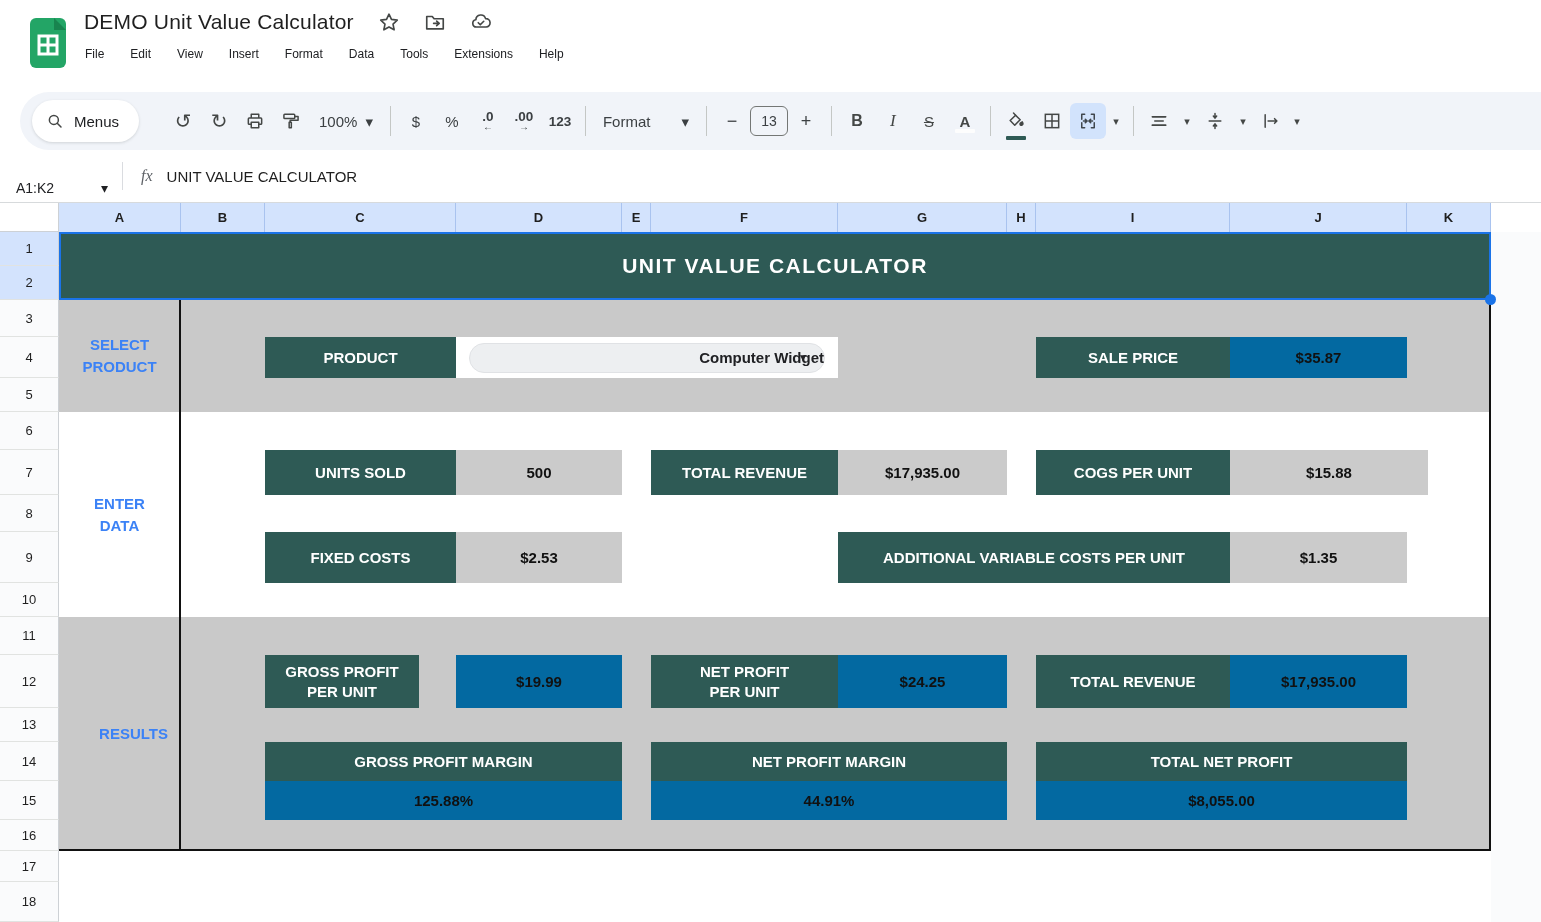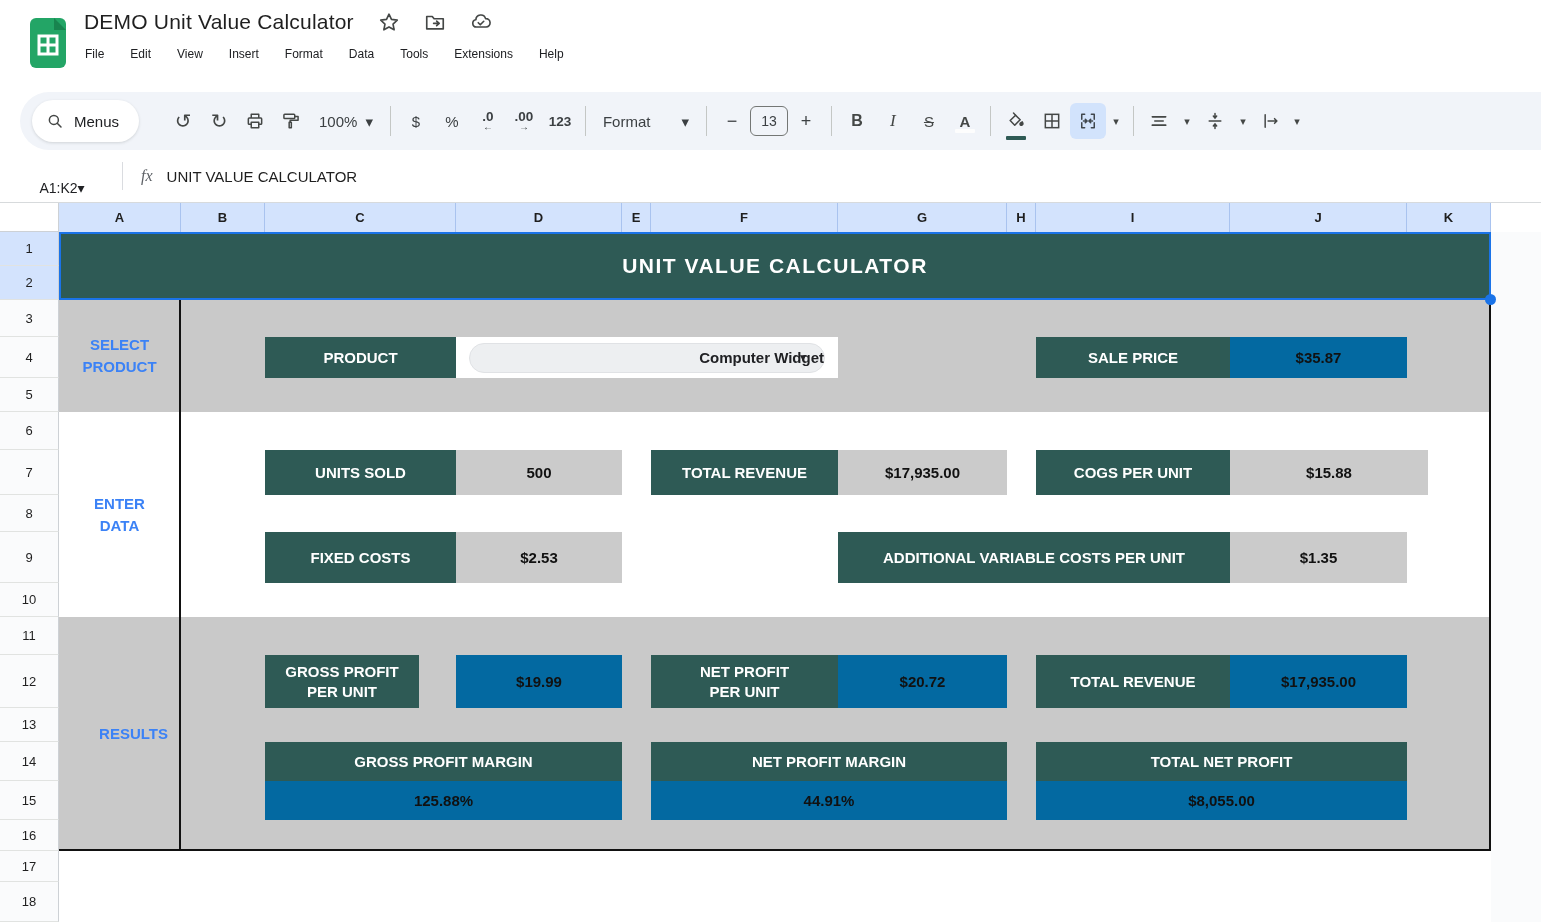--- a/index.html
+++ b/index.html
@@ -40,21 +40,21 @@
   .fill-ic { position:relative; }
   .fill-ic .bar { position:absolute; left:50%; transform:translateX(-50%); bottom:-1px; width:20px; height:4px; background:var(--teal,#2e5a55); border-radius:1px; }
   .merge-btn { background:#d2e3fc; }
   .dec-ic { display:flex; flex-direction:column; align-items:center; line-height:1; }
   .dec-ic b { font-size:13.5px; font-weight:700; color:#3c4043; }
   .dec-ic i { font-style:normal; font-size:10px; color:#3c4043; margin-top:-1px; }
 
   
   .fbar { position:absolute; left:0; top:150px; width:1541px; height:53px; background:#fff;
     border-bottom:1px solid #d7dadc; display:flex; align-items:center; }
-  .namebox { width:118px; display:flex; align-items:center; justify-content:center;
+  .namebox { width:118px; display:flex; align-items:center; justify-content:space-between;
     padding:0 10px 0 16px; cursor:pointer;margin-top:24px; }
   .namebox span { font-size:14px; color:#202124; }
   .fdiv { width:1px; height:28px; background:#dadce0; margin:0 4px; }
   .fx { font-family:"Liberation Serif",serif; font-style:italic; font-size:16px; color:#5f6368; padding:0 14px; }
   .fcontent { font-size:15px; color:#1f1f1f; }
 
   
   .sheet { position:absolute; left:0; top:203px; width:1541px; height:719px; background:#fff; }
   .colheads { position:absolute; left:0; top:0; height:29px; display:flex; }
   .corner { width:59px; height:29px; background:#fff; border-right:1px solid #cdd1d5; border-bottom:1px solid #cdd1d5; }
@@ -353,21 +353,21 @@
     </div>
     <div class="abs val gray" style="left:1230px; top:329px; width:177px; height:51px">$1.35</div>
 
     <div class="abs lbl" style="left:265px; top:452px; width:154px; height:53px">
       <span style="max-width:140px">GROSS PROFIT PER UNIT</span>
     </div>
     <div class="abs val white" style="left:456px; top:452px; width:166px; height:53px">$19.99</div>
     <div class="abs lbl" style="left:651px; top:452px; width:187px; height:53px">
       <span style="max-width:115px">NET PROFIT PER UNIT</span>
     </div>
-    <div class="abs val white" style="left:838px; top:452px; width:169px; height:53px">$20.72</div>
+    <div class="abs val white" style="left:838px; top:452px; width:169px; height:53px">$24.25</div>
     <div class="abs lbl" style="left:1036px; top:452px; width:194px; height:53px">TOTAL REVENUE</div>
     <div class="abs val white" style="left:1230px; top:452px; width:177px; height:53px">$17,935.00</div>
 
     <div class="abs lbl" style="left:265px; top:539px; width:357px; height:39px">GROSS PROFIT MARGIN</div>
     <div class="abs val white" style="left:265px; top:578px; width:357px; height:39px">125.88%</div>
     <div class="abs lbl" style="left:651px; top:539px; width:356px; height:39px">NET PROFIT MARGIN</div>
     <div class="abs val white" style="left:651px; top:578px; width:356px; height:39px">44.91%</div>
     <div class="abs lbl" style="left:1036px; top:539px; width:371px; height:39px">TOTAL NET PROFIT</div>
     <div class="abs val white" style="left:1036px; top:578px; width:371px; height:39px">$8,055.00</div>
 

